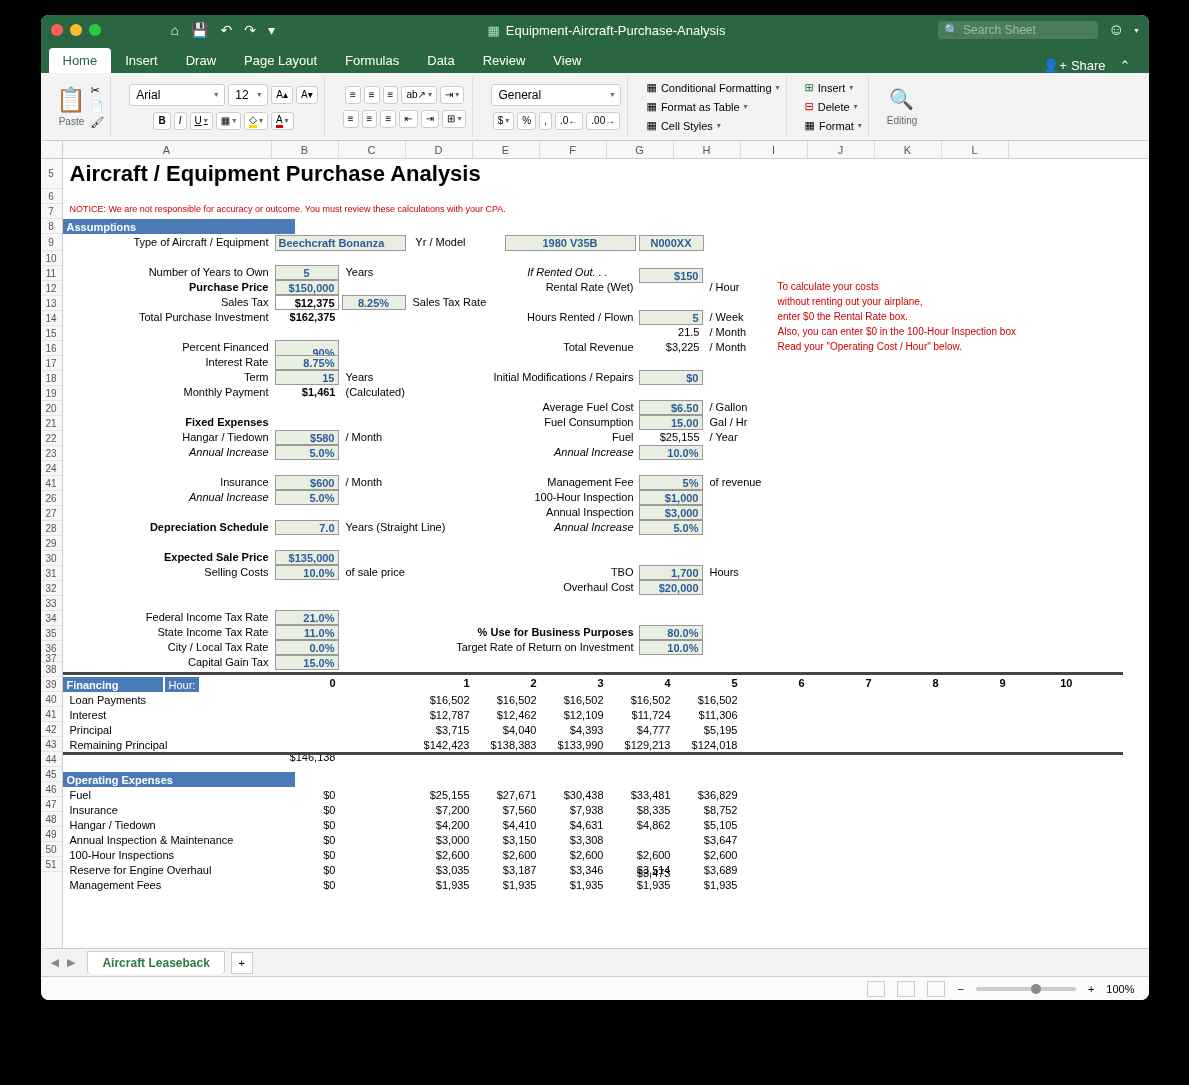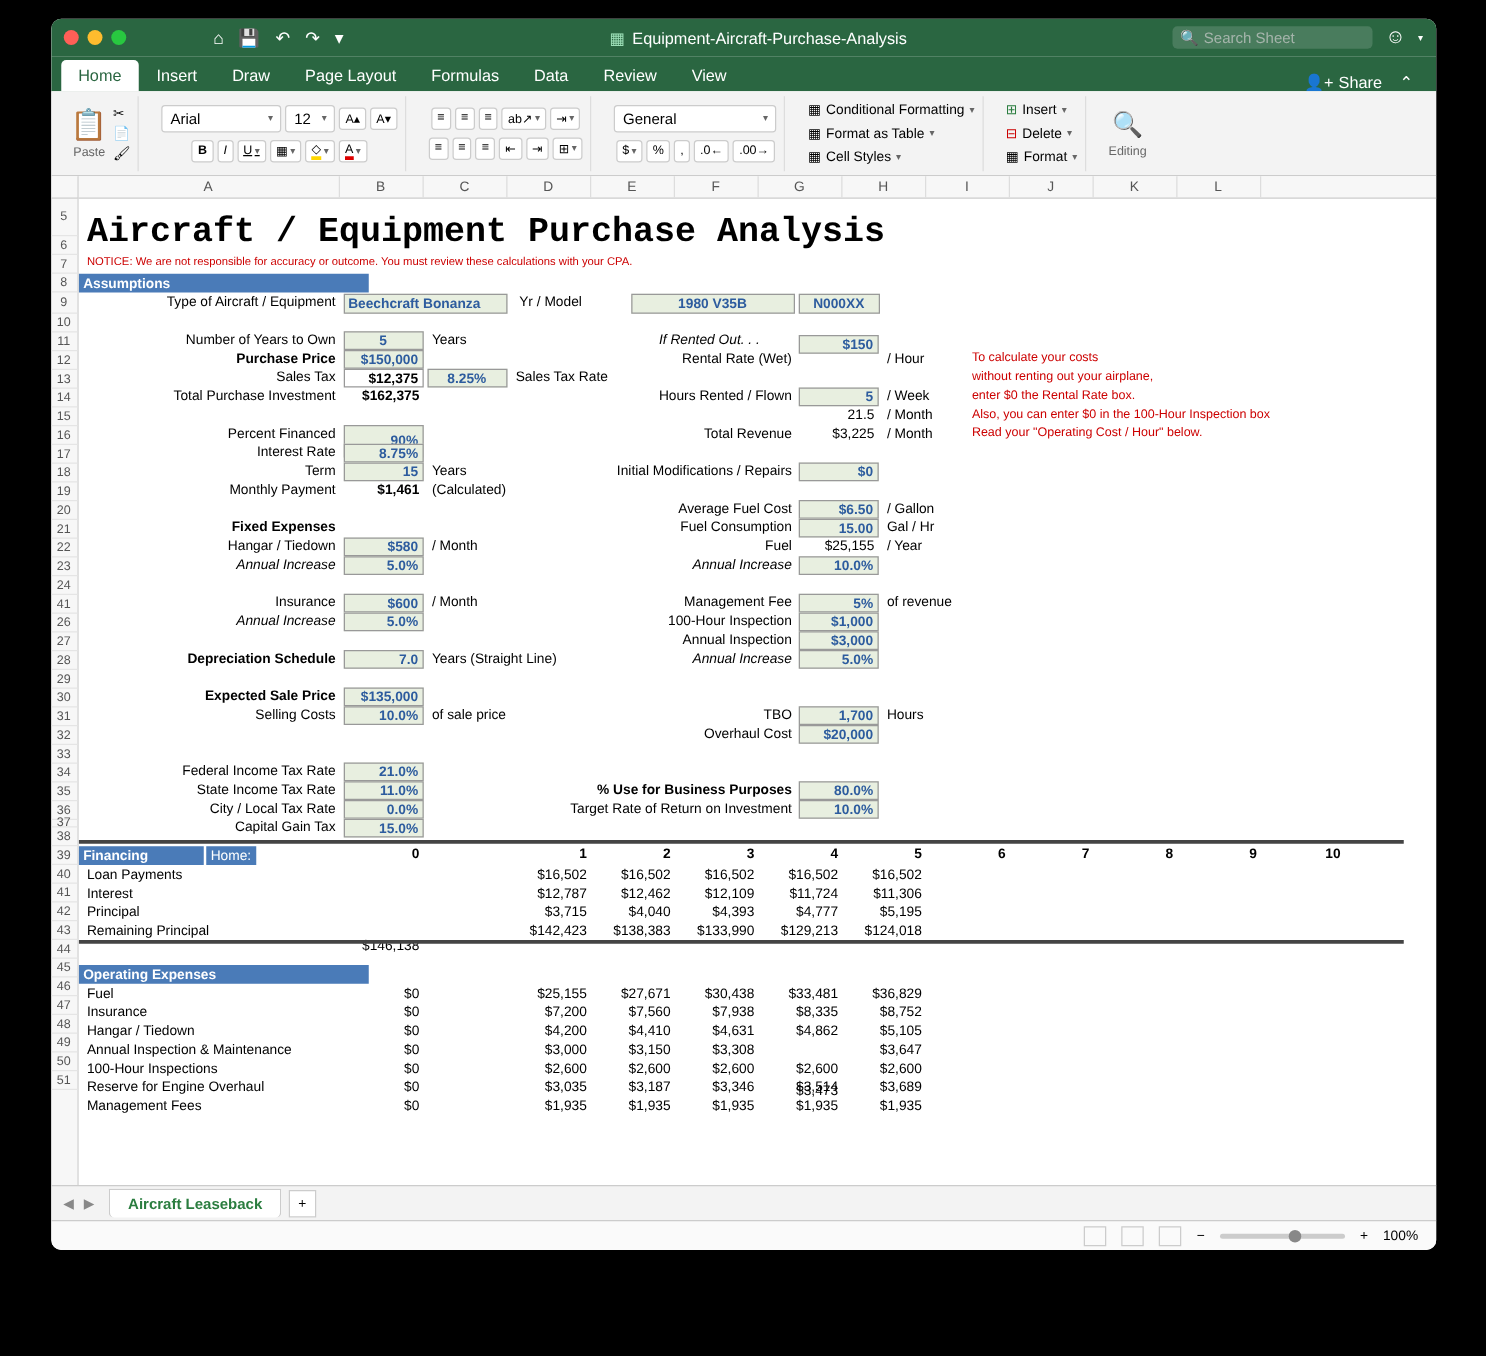--- a/index.html
+++ b/index.html
@@ -27,21 +27,21 @@
 .ribbtn.small { padding: 2px 4px; height: 18px; font-size: 10px; }
 .dropdown { border: 1px solid #ccc; background: #fff; border-radius: 3px; padding: 3px 6px; font-size: 12px; display: flex; align-items: center; justify-content: space-between; height: 22px; }
 .clipicon { font-size: 24px; }
 .columns { height: 18px; background: #f7f7f7; border-bottom: 1px solid #ccc; display: flex; }
 .colhdr { border-right: 1px solid #ddd; text-align: center; font-size: 11px; color: #555; display: flex; align-items: center; justify-content: center; }
 .sheet-wrap { flex: 1; display: flex; overflow: hidden; }
 .rowcol { width: 22px; background: #f7f7f7; border-right: 1px solid #ccc; }
 .rownum { height: 16px; border-bottom: 1px solid #e5e5e5; text-align: center; font-size: 10px; color: #555; display: flex; align-items: center; justify-content: center; }
 .sheet { flex: 1; position: relative; background: #fff; overflow: hidden; }
 .cell { position: absolute; font-size: 11px; display: flex; align-items: center; padding: 0 3px; white-space: nowrap; }
-.title { font-family: Liberation Mono, monospace; font-weight: 900; font-size: 28px; margin-top: 12px; }
+.title { font-family: Liberation Sans, sans-serif; font-weight: 900; font-size: 22px; }
 .note { color: #c00; font-size: 9px; }
 .section { background: #4a7bb8; color: #fff; font-weight: bold; padding: 1px 4px; }
 .inbox { border: 1px solid #999; background: #e8efe0; color: #2d5c9e; font-weight: bold; text-align: center; justify-content: center; }
 .inboxsm { border: 1px solid #999; background: #e8efe0; color: #2d5c9e; font-weight: bold; text-align: right; justify-content: flex-end; }
 .calcbox { border: 1px solid #999; text-align: right; justify-content: flex-end; font-weight: bold; }
 .r { text-align: right; justify-content: flex-end; }
 .c { text-align: center; justify-content: center; }
 .b { font-weight: bold; }
 .it { font-style: italic; }
 .help { color: #c00; font-size: 10px; }
@@ -411,21 +411,21 @@
       <div class="cell inboxsm" style="left:212px;top:481px;width:64px;height:15px">0.0%</div>
       <div class="cell r" style="left:380px;top:482px;width:194px">Target Rate of Return on Investment</div>
       <div class="cell inboxsm" style="left:576px;top:481px;width:64px;height:15px">10.0%</div>
 
       <div class="cell r" style="left:0;top:497px;width:209px">Capital Gain Tax</div>
       <div class="cell inboxsm" style="left:212px;top:496px;width:64px;height:15px">15.0%</div>
 
       <div class="cell thickline" style="left:0;top:512px;width:1060px;height:4px"></div>
 
       <div class="cell section" style="left:0;top:518px;width:100px;height:15px">Financing</div>
-      <div class="cell" style="left:102px;top:518px;background:#4a7bb8;color:#fff;height:15px;padding:1px 4px">Home:</div>
+      <div class="cell" style="left:102px;top:518px;background:#4a7bb8;color:#fff;height:15px;padding:1px 4px">Hour:</div>
 
       <div id="fin-years">
           <div class="cell r b" style="left: 212px; top: 518px; width: 64px;">0</div>
           <div class="cell r b" style="left: 346px; top: 518px; width: 64px;">1</div>
           <div class="cell r b" style="left: 413px; top: 518px; width: 64px;">2</div>
           <div class="cell r b" style="left: 480px; top: 518px; width: 64px;">3</div>
           <div class="cell r b" style="left: 547px; top: 518px; width: 64px;">4</div>
           <div class="cell r b" style="left: 614px; top: 518px; width: 64px;">5</div>
           <div class="cell r b" style="left: 681px; top: 518px; width: 64px;">6</div>
           <div class="cell r b" style="left: 748px; top: 518px; width: 64px;">7</div>

